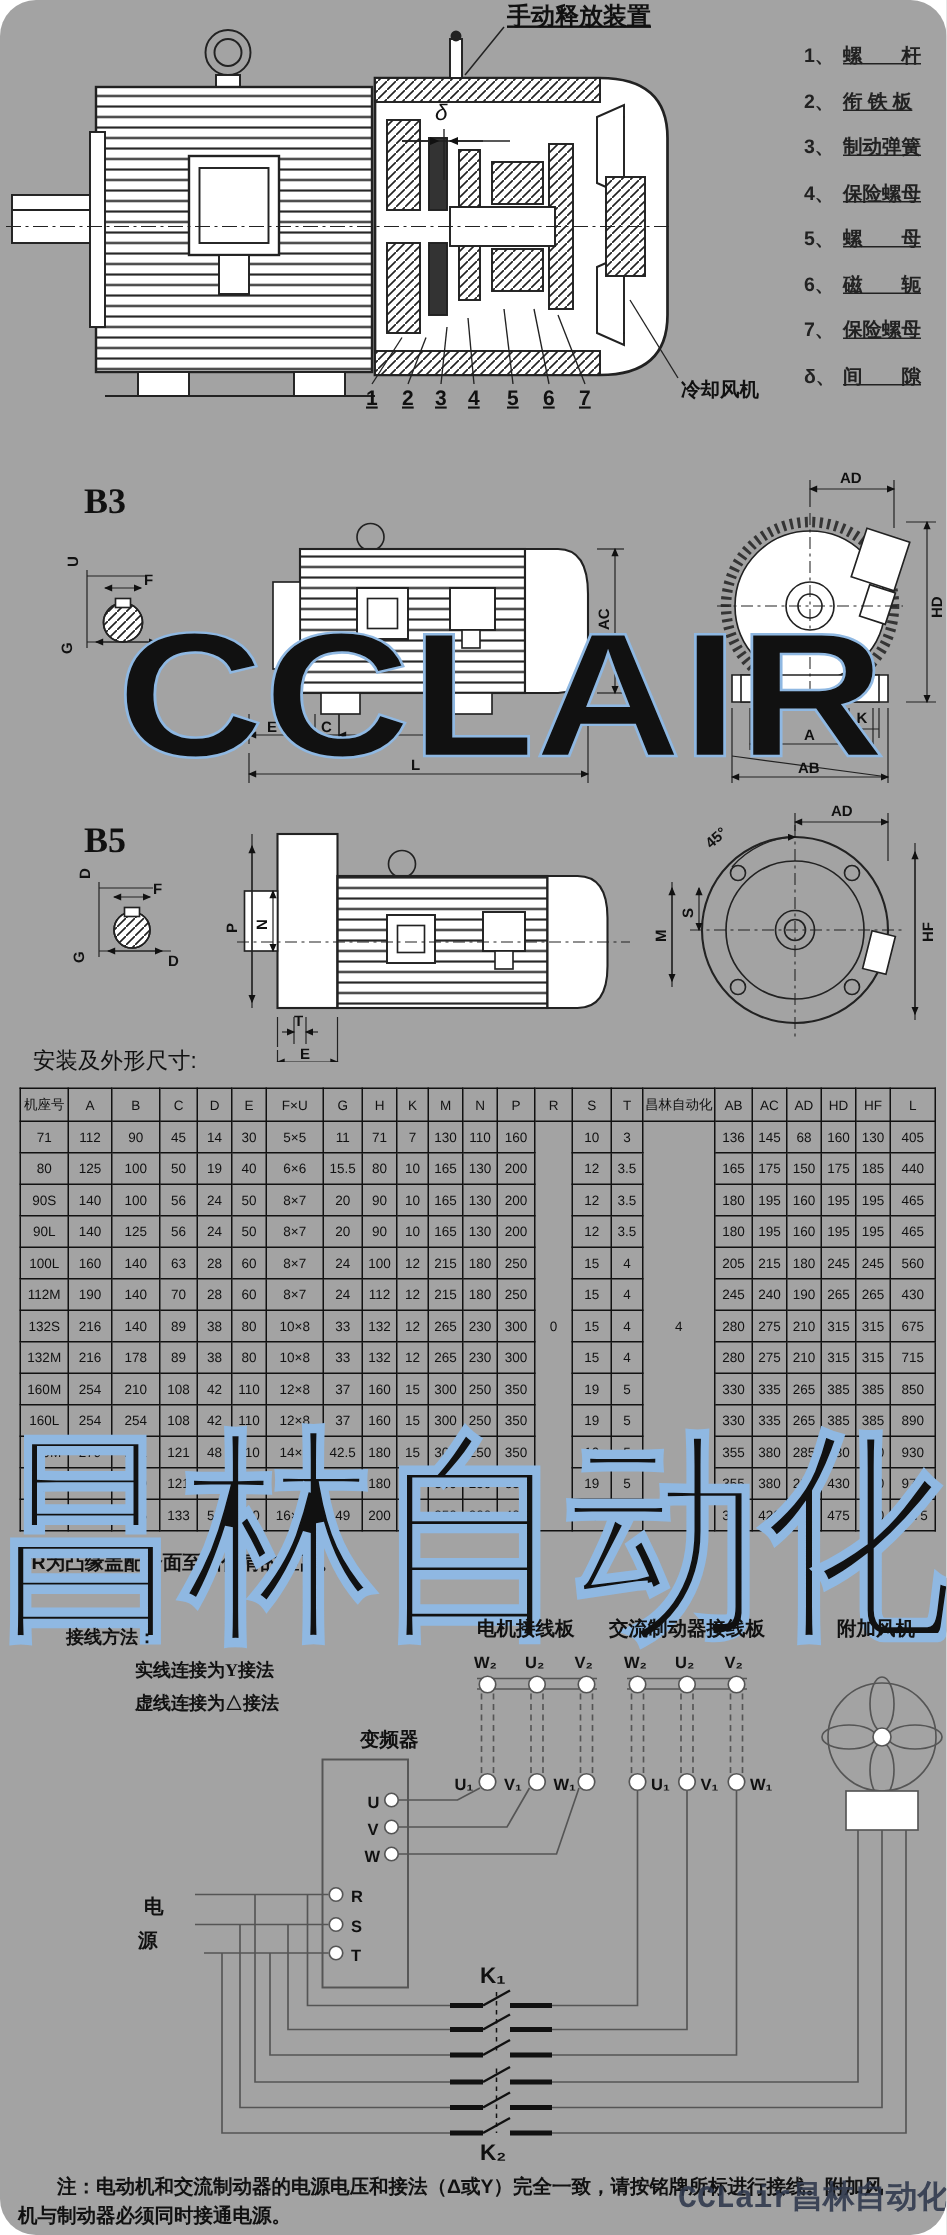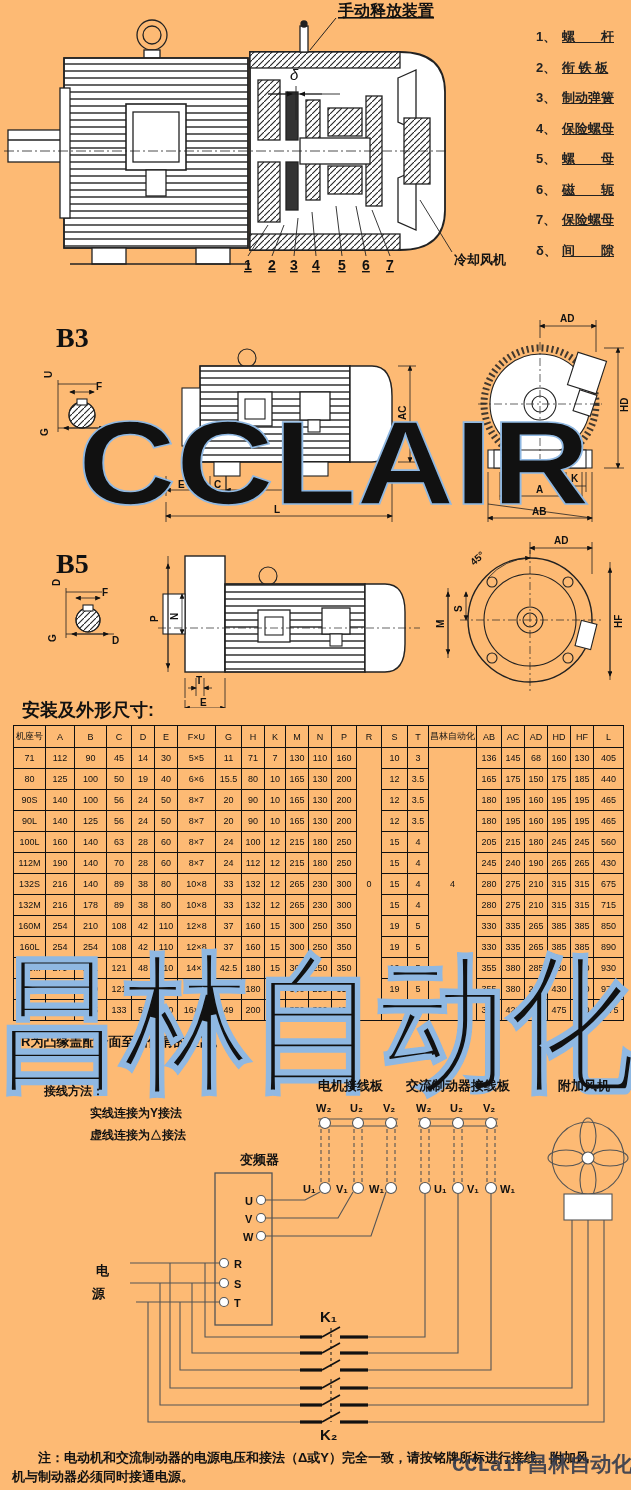--- a/index.html
+++ b/index.html
@@ -1,37 +1,37 @@
 <!DOCTYPE html>
 <html><head>
 <meta charset="utf-8">
 <style>
   html,body{margin:0;padding:0;background:#fff;}
-  .page{position:relative;width:631px;height:1490px;background:#fdba74;overflow:hidden;
-        font-family:"Liberation Sans",sans-serif;color:#111;}
+  .page{position:relative;width:631px;height:1490px;background:#a3a3a3;overflow:hidden;
+        font-family:"Liberation Sans",sans-serif;color:#111;border-radius:24px;}
   .abs{position:absolute;}
   svg text{font-family:"Liberation Sans",sans-serif;fill:#111;}
   
   .parts-list{position:absolute;left:536px;top:22px;width:92px;}
   .pl-item{display:flex;align-items:center;height:30.5px;font-size:13px;font-weight:bold;color:#222;}
   .pl-no{width:26px;}
   .pl-name{flex:1;white-space:pre;text-decoration:underline;}
   
-  .b-label{position:absolute;font-family:"Liberation Serif",serif;font-weight:bold;font-size:28px;}
-  .tbl-title{position:absolute;left:22px;top:698px;font-size:18px;font-weight:bold;}
+  .b-label{position:absolute;font-family:"Liberation Serif",serif;font-weight:bold;font-size:24px;}
+  .tbl-title{position:absolute;left:22px;top:698px;font-size:15px;font-weight:normal;}
   
   table.dims{position:absolute;left:13px;top:725px;border-collapse:collapse;table-layout:fixed;
              font-size:9px;color:#111;}
   table.dims th,table.dims td{border:1px solid #111;text-align:center;vertical-align:middle;
              padding:0;height:20px;overflow:hidden;white-space:nowrap;font-weight:normal;}
   table.dims thead th{height:21px;font-size:9px;}
   .footnote{position:absolute;left:16px;top:1033px;font-size:13px;font-weight:bold;}
   
   .wire-method{position:absolute;left:44px;top:1080px;font-size:12px;font-weight:bold;line-height:22px;}
-  .wire-method .ind{margin-left:46px;font-weight:bold;}
+  .wire-method .ind{margin-left:46px;font-weight:bold;font-family:Liberation Serif, serif;}
   .bottom-note{position:absolute;left:12px;top:1448px;width:608px;font-size:13px;font-weight:bold;line-height:19px;}
   .bottom-note .indent{text-indent:26px;}
   
   .wm{pointer-events:none;}
   .wm-corner{position:absolute;left:452px;top:1450px;font-size:21px;font-weight:bold;
              color:rgba(45,55,75,0.88);letter-spacing:0px;white-space:nowrap;font-family:Liberation Mono, monospace;}
 </style>
 </head>
 <body>
 

